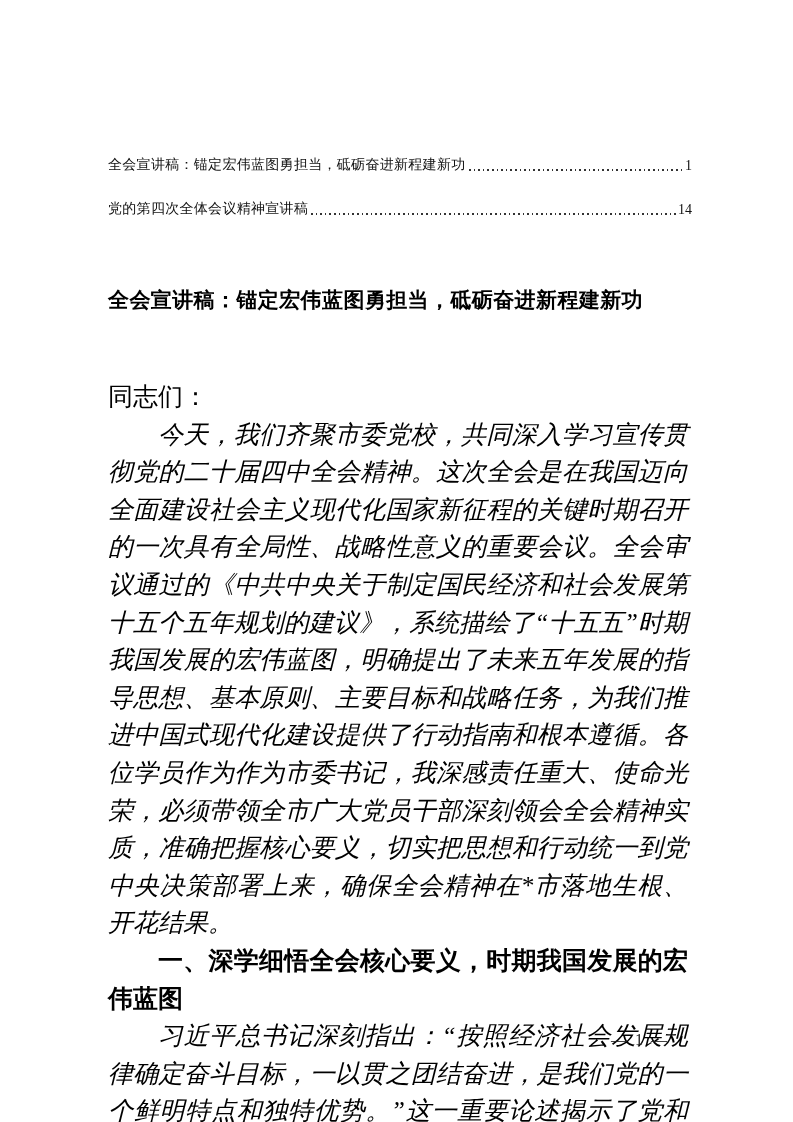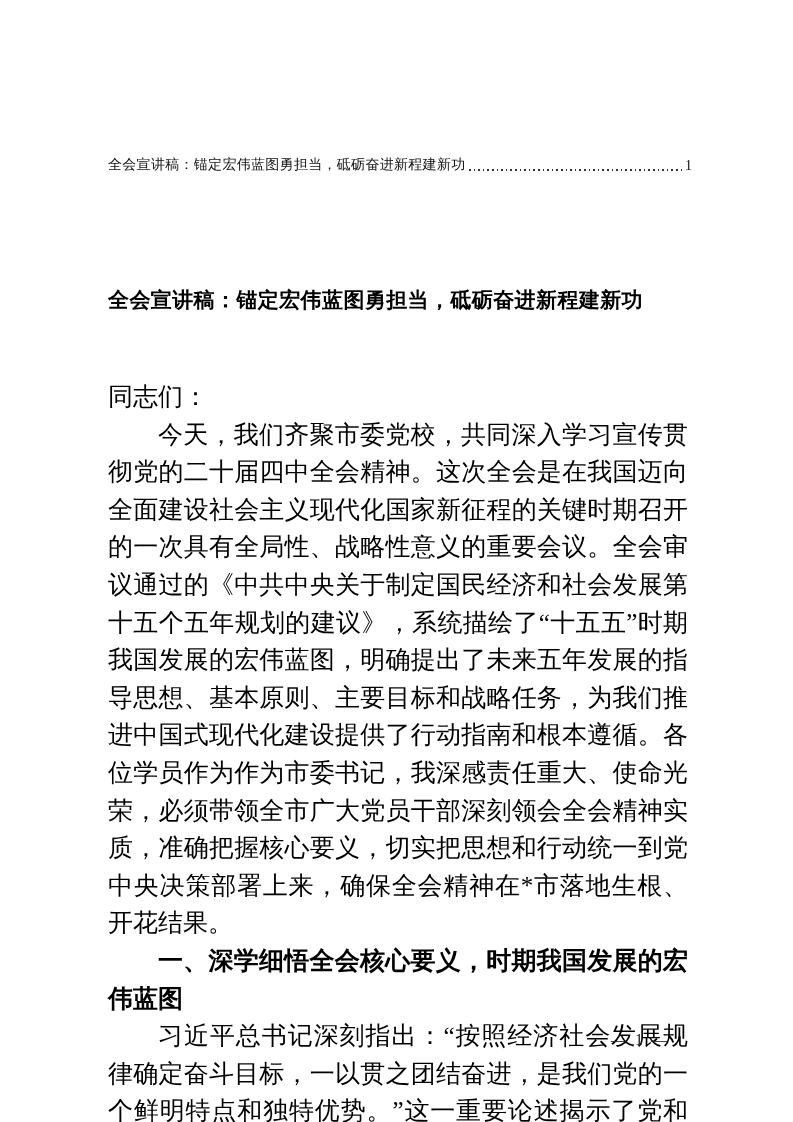--- a/index.html
+++ b/index.html
@@ -72,20 +72,21 @@
   }
   .body-text p {
     margin: 0;
     padding: 0;
   }
   .salutation {
     text-indent: 0;
   }
   .para {
     text-indent: 2em;
+    font-style: italic;
   }
   .section-heading {
     text-indent: 2em;
     font-family: "Liberation Sans", "DejaVu Sans", sans-serif;
     font-weight: 700;
   }
   
   .footer-page-number {
     position: absolute;
     top: 1031px;
@@ -101,20 +102,25 @@
 <body>
 
 <div class="page">
 
   <div class="toc">
     <div class="toc-entry">
       <span class="toc-title">全会宣讲稿：锚定宏伟蓝图勇担当，砥砺奋进新程建新功</span>
       <span class="toc-leader"></span>
       <span class="toc-page">1</span>
     </div>
+    <div class="toc-entry">
+      <span class="toc-title">党的第四次全体会议精神宣讲稿</span>
+      <span class="toc-leader"></span>
+      <span class="toc-page">14</span>
+    </div>
   </div>
 
   <h1 class="doc-title">全会宣讲稿：锚定宏伟蓝图勇担当，砥砺奋进新程建新功</h1>
 
   <div class="body-text">
     <p class="salutation">同志们：</p>
     <p class="para">今天，我们齐聚市委党校，共同深入学习宣传贯彻党的二十届四中全会精神。这次全会是在我国迈向全面建设社会主义现代化国家新征程的关键时期召开的一次具有全局性、战略性意义的重要会议。全会审议通过的《中共中央关于制定国民经济和社会发展第十五个五年规划的建议》，系统描绘了“十五五”时期我国发展的宏伟蓝图，明确提出了未来五年发展的指导思想、基本原则、主要目标和战略任务，为我们推进中国式现代化建设提供了行动指南和根本遵循。各位学员作为作为市委书记，我深感责任重大、使命光荣，必须带领全市广大党员干部深刻领会全会精神实质，准确把握核心要义，切实把思想和行动统一到党中央决策部署上来，确保全会精神在*市落地生根、开花结果。</p>
     <p class="section-heading">一、深学细悟全会核心要义，时期我国发展的宏伟蓝图</p>
     <p class="para">习近平总书记深刻指出：“按照经济社会发展规律确定奋斗目标，一以贯之团结奋进，是我们党的一个鲜明特点和独特优势。”这一重要论述揭示了党和国家事业发展的内在规律，中共中央关于制定国民经济和社会发展第十五个五年规划的建议。全会系统总结了“十四五”时期的辉煌成就，科</p>
   </div>

